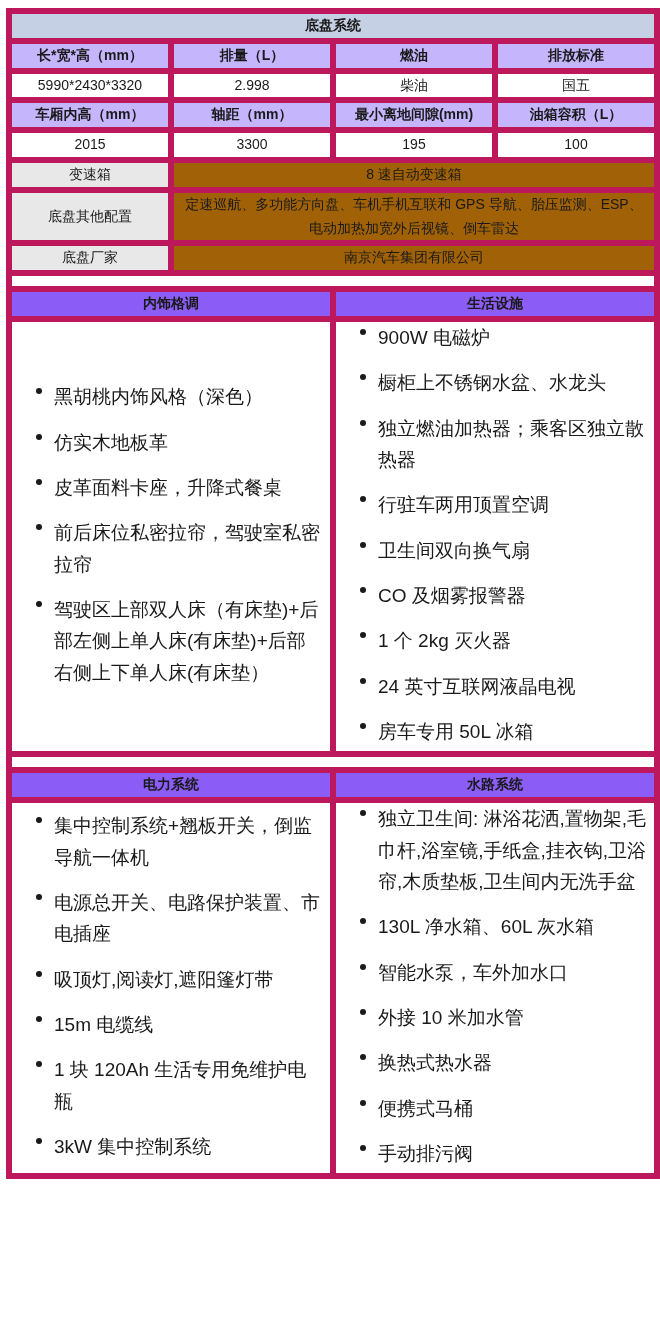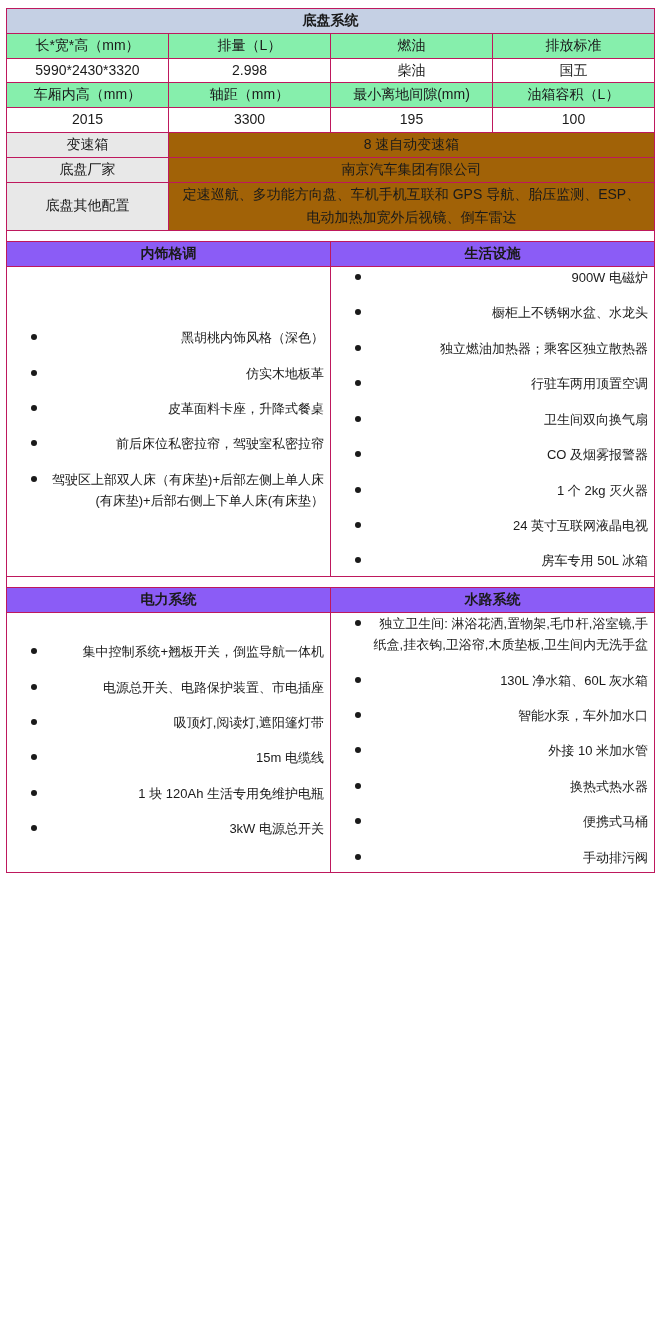--- a/index.html
+++ b/index.html
@@ -17,36 +17,36 @@
     width: 660px;
     box-sizing: border-box;
     padding: 8px 6px 8px 6px;
   }
   table.spec {
     border-collapse: collapse;
     width: 648px;
     table-layout: fixed;
   }
   table.spec td {
-    border: 1px solid #be185d;
+    border: 6px solid #be185d;
     font-size: 14px;
     text-align: center;
     vertical-align: middle;
     padding: 0 6px;
     line-height: 1.7;
   }
   .title-row td {
     background: #c5d0e4;
     font-weight: bold;
     font-size: 15px;
     padding: 12px 6px;
   }
   .hdr td {
-    background: #86efac;
-    font-weight: normal;
+    background: #c4b5fd;
+    font-weight: bold;
     padding: 14px 6px;
     margin-top: 20px;
   }
   .val td {
     background: #ffffff;
     padding: 14px 6px;
   }
   .labelcell {
     background: #e8e8e8;
     font-weight: normal;
@@ -68,25 +68,25 @@
     vertical-align: top;
     padding: 10px 14px 14px 14px;
   }
   ul.feat {
     margin: 0;
     padding: 0 0 0 18px;
     list-style: none;
   }
   ul.feat li {
     position: relative;
-    font-size: 13px;
+    font-size: 19px;
     line-height: 1.65;
     margin: 0 0 14px 0;
     padding-left: 18px;
-    text-align: right;
+    text-align: left;
   }
   ul.feat li:last-child { margin-bottom: 4px; }
   ul.feat li::before {
     content: "";
     position: absolute;
     left: 0;
     top: 7px;
     width: 6px;
     height: 6px;
     border-radius: 50%;
@@ -139,29 +139,29 @@
         <td>2015</td>
         <td>3300</td>
         <td>195</td>
         <td>100</td>
       </tr>
       <tr>
         <td class="labelcell">变速箱</td>
         <td class="wide-val" colspan="3">8 速自动变速箱</td>
       </tr>
       <tr>
-        <td class="labelcell">底盘厂家</td>
-        <td class="wide-val" colspan="3">南京汽车集团有限公司</td>
-      </tr>
-      <tr>
         <td class="labelcell">底盘其他配置</td>
         <td class="wide-val multi-line" colspan="3">
           <div>定速巡航、多功能方向盘、车机手机互联和 GPS 导航、胎压监测、ESP、</div>
           <div>电动加热加宽外后视镜、倒车雷达</div>
         </td>
+      </tr>
+      <tr>
+        <td class="labelcell">底盘厂家</td>
+        <td class="wide-val" colspan="3">南京汽车集团有限公司</td>
       </tr>
 
       <tr class="blank-row">
         <td colspan="4"></td>
       </tr>
 
       <tr class="sec-hdr">
         <td colspan="2">内饰格调</td>
         <td colspan="2">生活设施</td>
       </tr>
@@ -199,21 +199,21 @@
         <td colspan="2">水路系统</td>
       </tr>
       <tr>
         <td class="listcell" colspan="2">
           <ul class="feat">
             <li>集中控制系统+翘板开关，倒监导航一体机</li>
             <li>电源总开关、电路保护装置、市电插座</li>
             <li>吸顶灯,阅读灯,遮阳篷灯带</li>
             <li>15m 电缆线</li>
             <li>1 块 120Ah 生活专用免维护电瓶</li>
-            <li>3kW 电源总开关</li>
+            <li>3kW 集中控制系统</li>
           </ul>
         </td>
         <td class="listcell" colspan="2">
           <ul class="feat">
             <li>独立卫生间: 淋浴花洒,置物架,毛巾杆,浴室镜,手纸盒,挂衣钩,卫浴帘,木质垫板,卫生间内无洗手盆</li>
             <li>130L 净水箱、60L 灰水箱</li>
             <li>智能水泵，车外加水口</li>
             <li>外接 10 米加水管</li>
             <li>换热式热水器</li>
             <li>便携式马桶</li>

